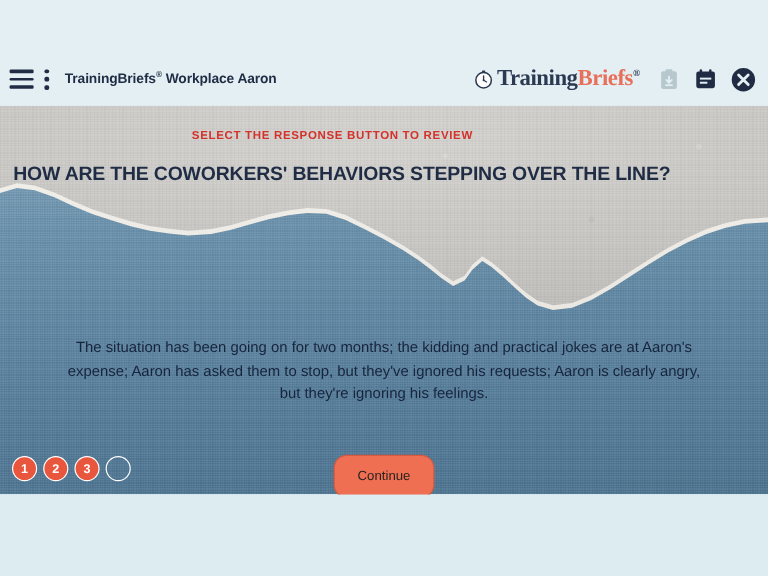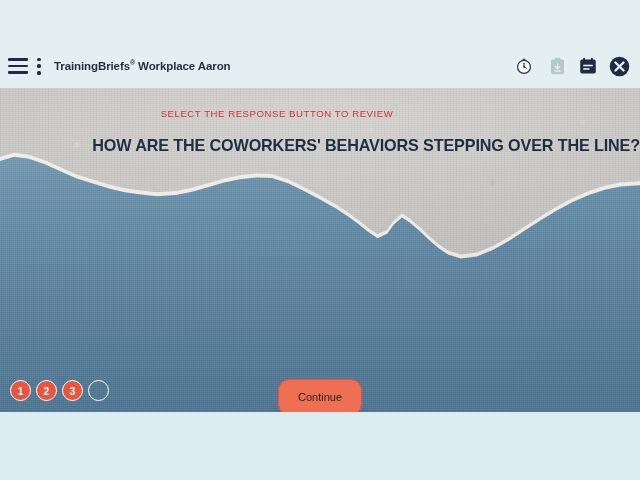--- a/index.html
+++ b/index.html
@@ -228,36 +228,37 @@
     filter: drop-shadow(0 2px 2px rgba(0,0,0,0.28));
   }
 
   
   .eyebrow {
     position: absolute;
     left: 0; top: 20px;
     width: 554px;
     text-align: center;
     font-size: 9.6px;
-    font-weight: normal;
+    font-weight: bold;
     letter-spacing: 0.55px;
     color: #d3322a;
     z-index: 5;
   }
 
   .question {
     position: absolute;
     left: 0; top: 48px;
     width: 640px;
-    text-align: right;
+    text-align: left;
     font-size: 16.2px;
     font-weight: bold;
     letter-spacing: -0.15px;
     color: #1f2c44;
     z-index: 5;
+    padding-left: 11px;
   }
 
   .body-copy {
     position: absolute;
     left: 50px; top: 192px;
     width: 540px;
     text-align: center;
     font-size: 12.4px;
     line-height: 1.58;
     color: #16243c;
@@ -350,20 +351,21 @@
     <div class="hdr-right">
 
       <div class="logo">
         <svg class="logo-clock" viewBox="0 0 24 24">
           <circle cx="12" cy="13.2" r="8.6" fill="#fdfdfd" stroke="#2b3a52" stroke-width="1.7"></circle>
           <rect x="10.2" y="2.2" width="3.6" height="2.4" rx="0.6" fill="#2b3a52"></rect>
           <line x1="12" y1="13.2" x2="12" y2="8.4" stroke="#2b3a52" stroke-width="1.5" stroke-linecap="round"></line>
           <line x1="12" y1="13.2" x2="15.4" y2="15.1" stroke="#2b3a52" stroke-width="1.3" stroke-linecap="round"></line>
           <circle cx="12" cy="13.2" r="1.1" fill="#2b3a52"></circle>
         </svg>
+        <div class="logo-text"><span class="t1">Training</span><span class="t2">Briefs</span><sup>®</sup></div>
       </div>
 
       <div class="icon-btn disabled">
         <svg width="17" height="18" viewBox="0 0 20 22">
           <rect x="2" y="3" width="16" height="18" rx="2" fill="#6e8794"></rect>
           <rect x="6.5" y="0.8" width="7" height="4" rx="1.2" fill="#6e8794"></rect>
           <path d="M10 8.5 L10 14.2 M7.2 11.7 L10 14.6 L12.8 11.7" stroke="#e4eff3" stroke-width="1.9" fill="none" stroke-linecap="round" stroke-linejoin="round"></path>
           <rect x="6.2" y="16.2" width="7.6" height="1.8" fill="#e4eff3"></rect>
         </svg>
       </div>
@@ -390,20 +392,21 @@
   <div class="stage">
 
     <div class="concrete"></div>
     <div class="torn-edge"></div>
     <div class="blue-panel"></div>
 
     <div class="eyebrow">SELECT THE RESPONSE BUTTON TO REVIEW</div>
 
     <div class="question">HOW ARE THE COWORKERS' BEHAVIORS STEPPING OVER THE LINE?</div>
 
+    <div class="body-copy">The situation has been going on for two months; the kidding and practical jokes are at Aaron's expense; Aaron has asked them to stop, but they've ignored his requests; Aaron is clearly angry, but they're ignoring his feelings.</div>
 
     <div class="dots">
       <div class="dot filled">1</div>
       <div class="dot filled">2</div>
       <div class="dot filled">3</div>
       <div class="dot"></div>
     </div>
 
     <div class="continue-btn">Continue</div>
   </div>

